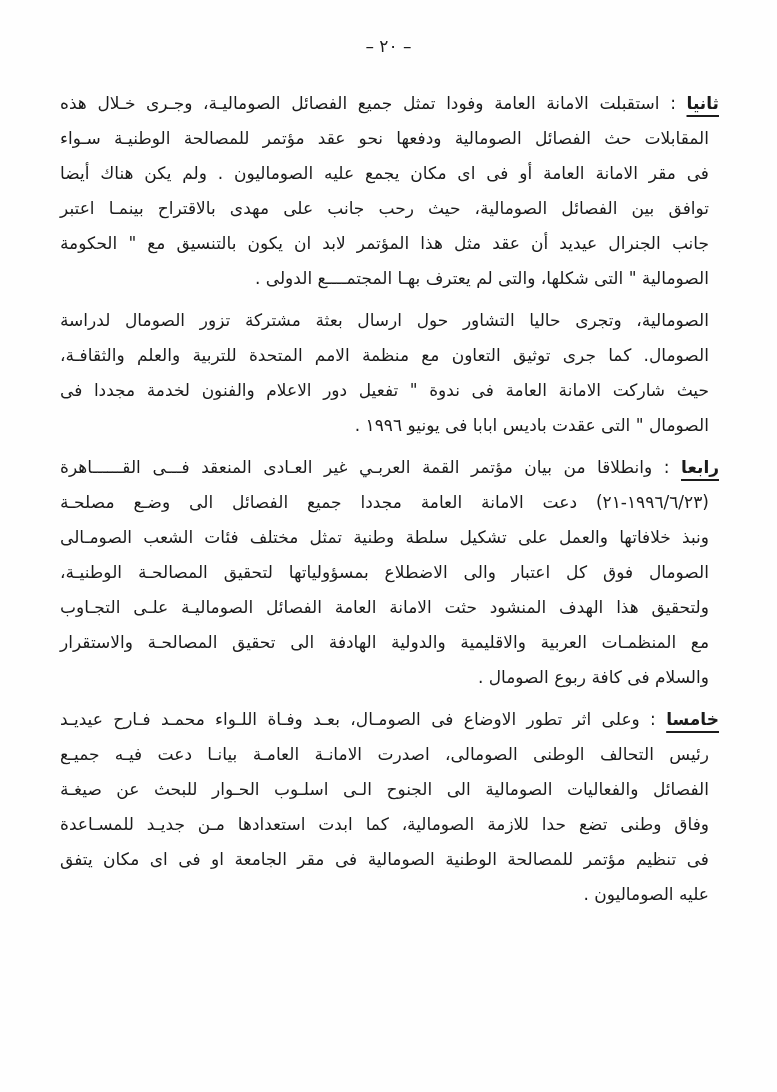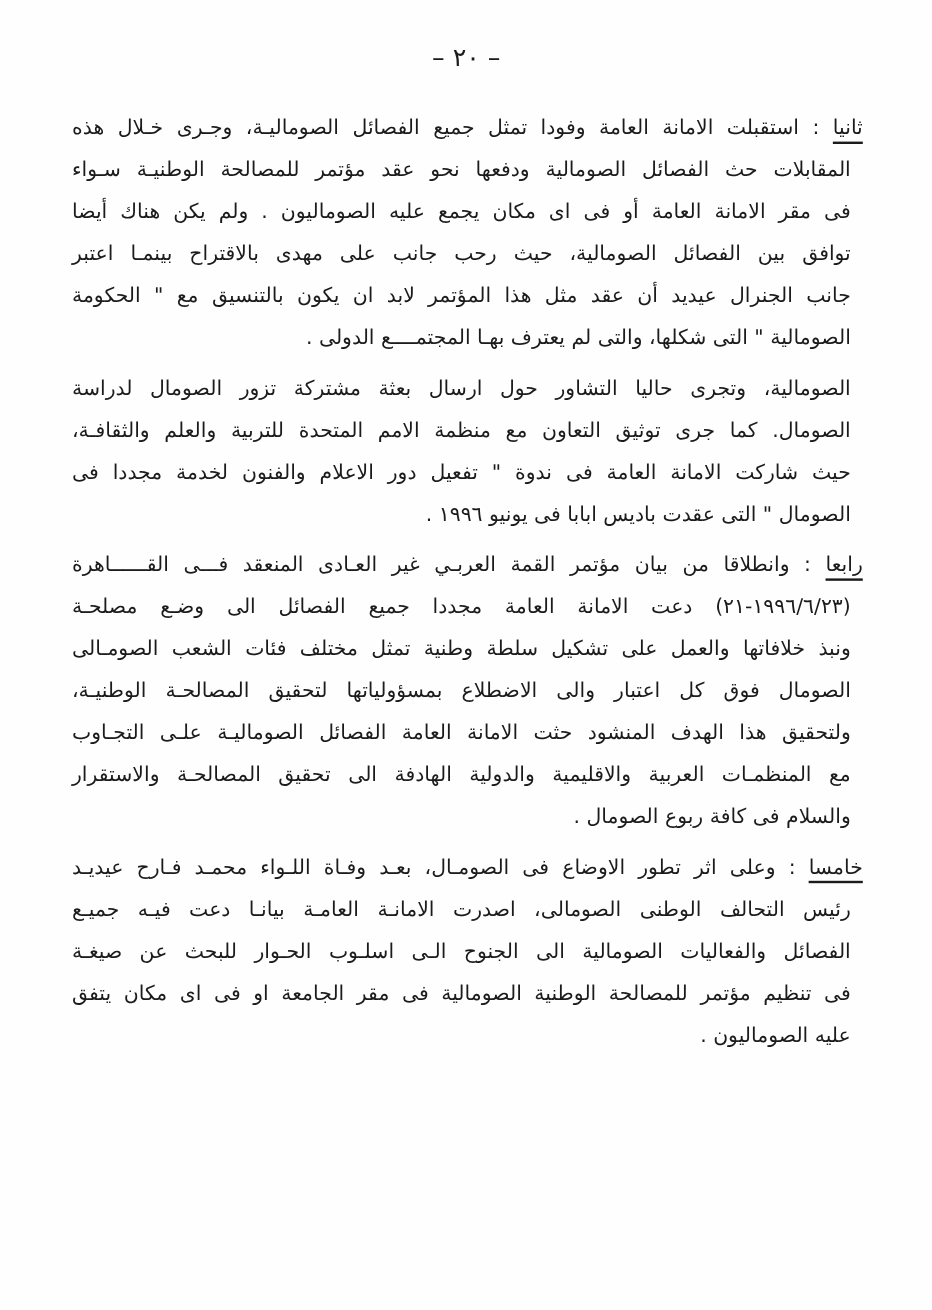--- a/index.html
+++ b/index.html
@@ -15,21 +15,21 @@
     background: #fefefe;
     direction: rtl;
     font-family: "DejaVu Sans", sans-serif;
     color: #1b1b1b;
     overflow: hidden;
     box-sizing: border-box;
   }
   .page-number {
     text-align: center;
     padding-top: 36px;
-    font-size: 21px;
+    font-size: 17px;
     letter-spacing: 3px;
     direction: rtl;
   }
   .document-body {
     margin: 30px 58px 0 60px;
     font-size: 17px;
   }
   .para {
     margin: 0 0 7px 0;
   }
@@ -39,21 +39,21 @@
     text-align-last: justify;
     padding-right: 10px;
   }
   .line.first {
     padding-right: 0;
   }
   .line.last {
     text-align-last: right;
   }
   .para-label {
-    font-weight: normal;
+    font-weight: bold;
     text-decoration: underline;
     text-decoration-thickness: 1.5px;
     text-underline-offset: 6px;
   }
 </style>
 </head>
 <body>
 
 <div class="page">
   <div class="page-number">– ٢٠ –</div>
@@ -79,17 +79,18 @@
         <div class="line">ونبذ خلافاتها والعمل على تشكيل سلطة وطنية تمثل مختلف فئات الشعب الصومـالى</div>
         <div class="line">الصومال فوق كل اعتبار والى الاضطلاع بمسؤولياتها لتحقيق المصالحـة الوطنيـة،</div>
         <div class="line">ولتحقيق هذا الهدف المنشود حثت الامانة العامة الفصائل الصوماليـة علـى التجـاوب</div>
         <div class="line">مع المنظمـات العربية والاقليمية والدولية الهادفة الى تحقيق المصالحـة والاستقرار</div>
         <div class="line last">والسلام فى كافة ربوع الصومال .</div>
       </div>
       <div class="para">
         <div class="line first"><span class="para-label">خامسا</span><span> : </span><span>وعلى اثر تطور الاوضاع فى الصومـال، بعـد وفـاة اللـواء محمـد فـارح عيديـد</span></div>
         <div class="line">رئيس التحالف الوطنى الصومالى، اصدرت الامانـة العامـة بيانـا دعت فيـه جميـع</div>
         <div class="line">الفصائل والفعاليات الصومالية الى الجنوح الـى اسلـوب الحـوار للبحث عن صيغـة</div>
+        <div class="line">وفاق وطنى تضع حدا للازمة الصومالية، كما ابدت استعدادها مـن جديـد للمسـاعدة</div>
         <div class="line">فى تنظيم مؤتمر للمصالحة الوطنية الصومالية فى مقر الجامعة او فى اى مكان يتفق</div>
         <div class="line last">عليه الصوماليون .</div>
       </div>
     </div>
 </div>
 
 </body></html>

